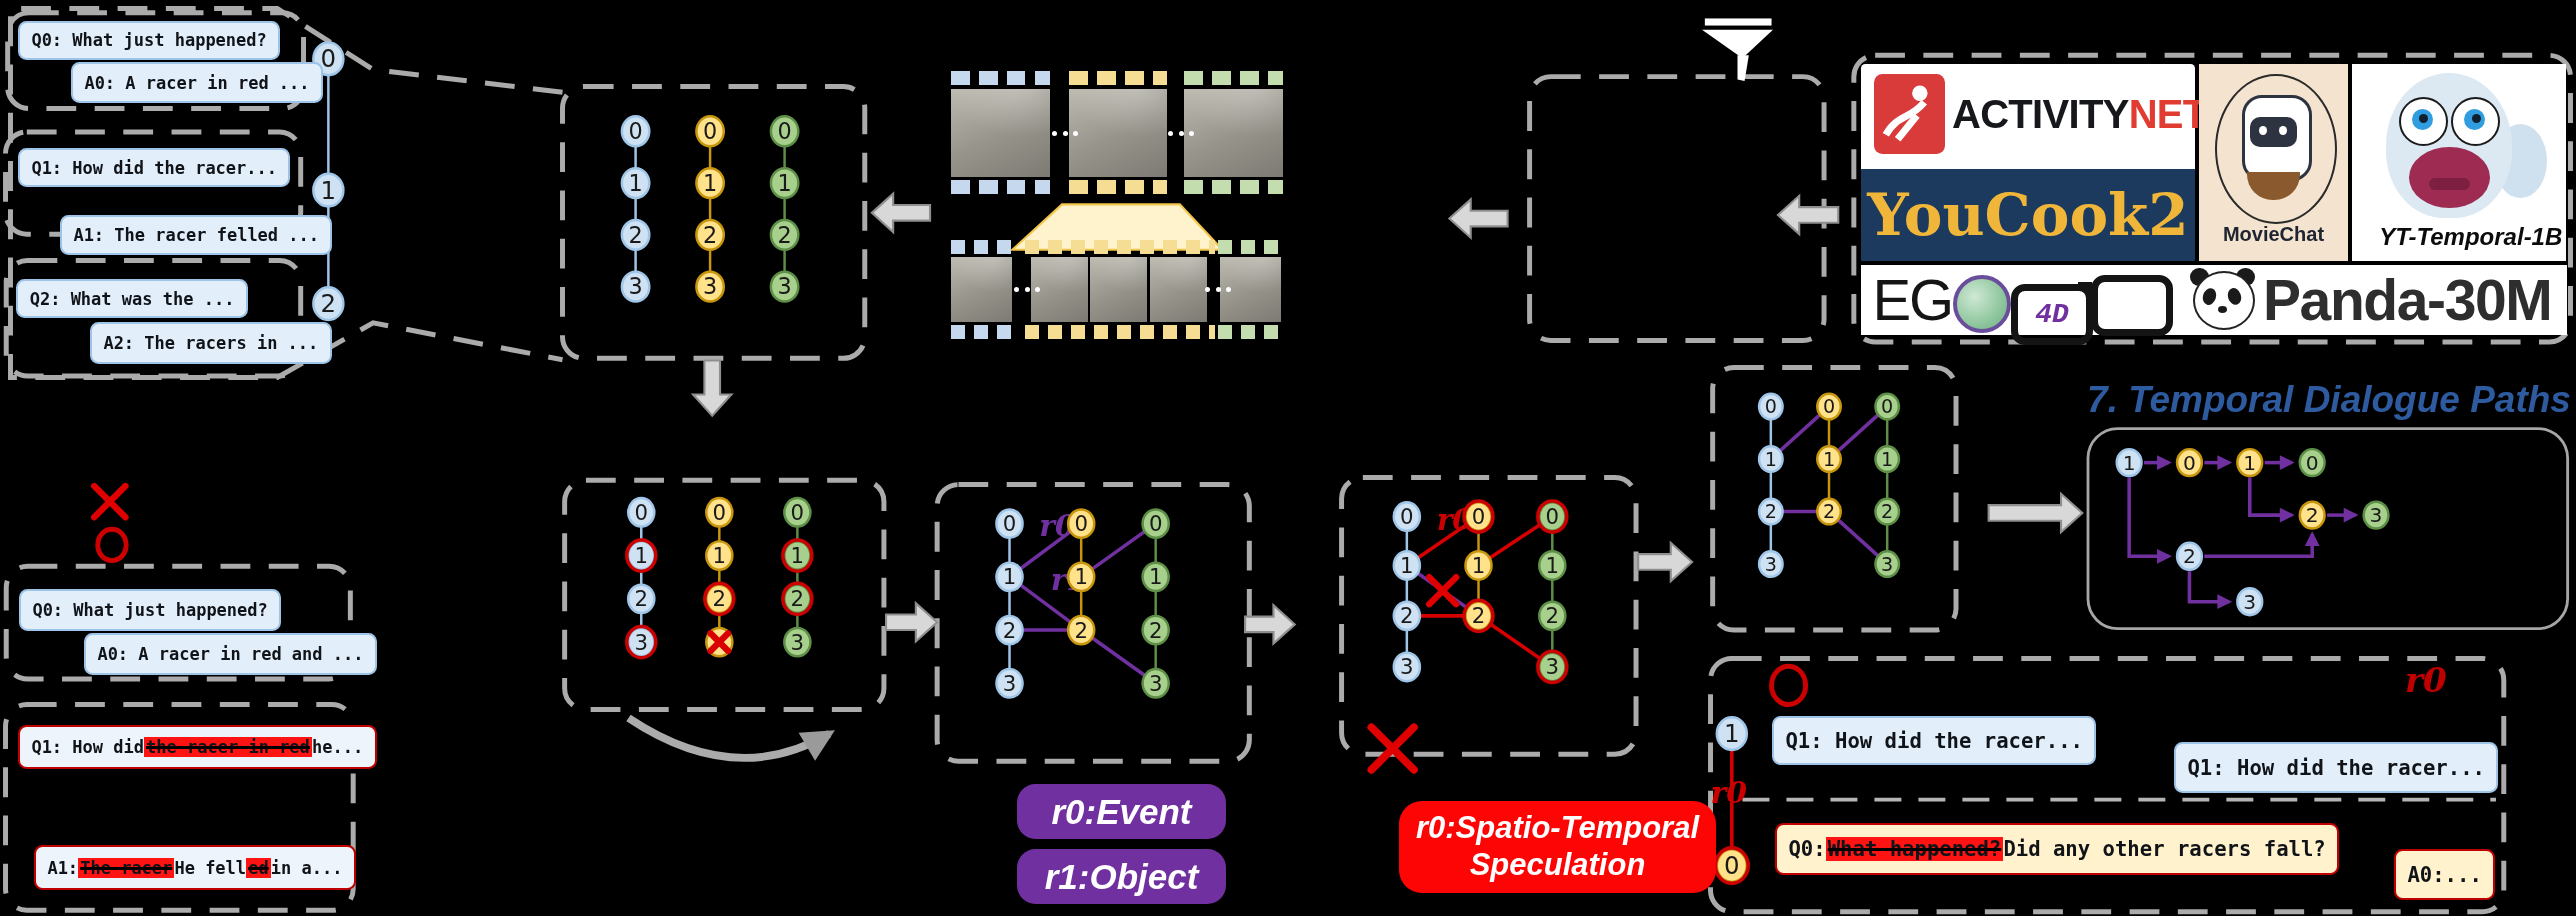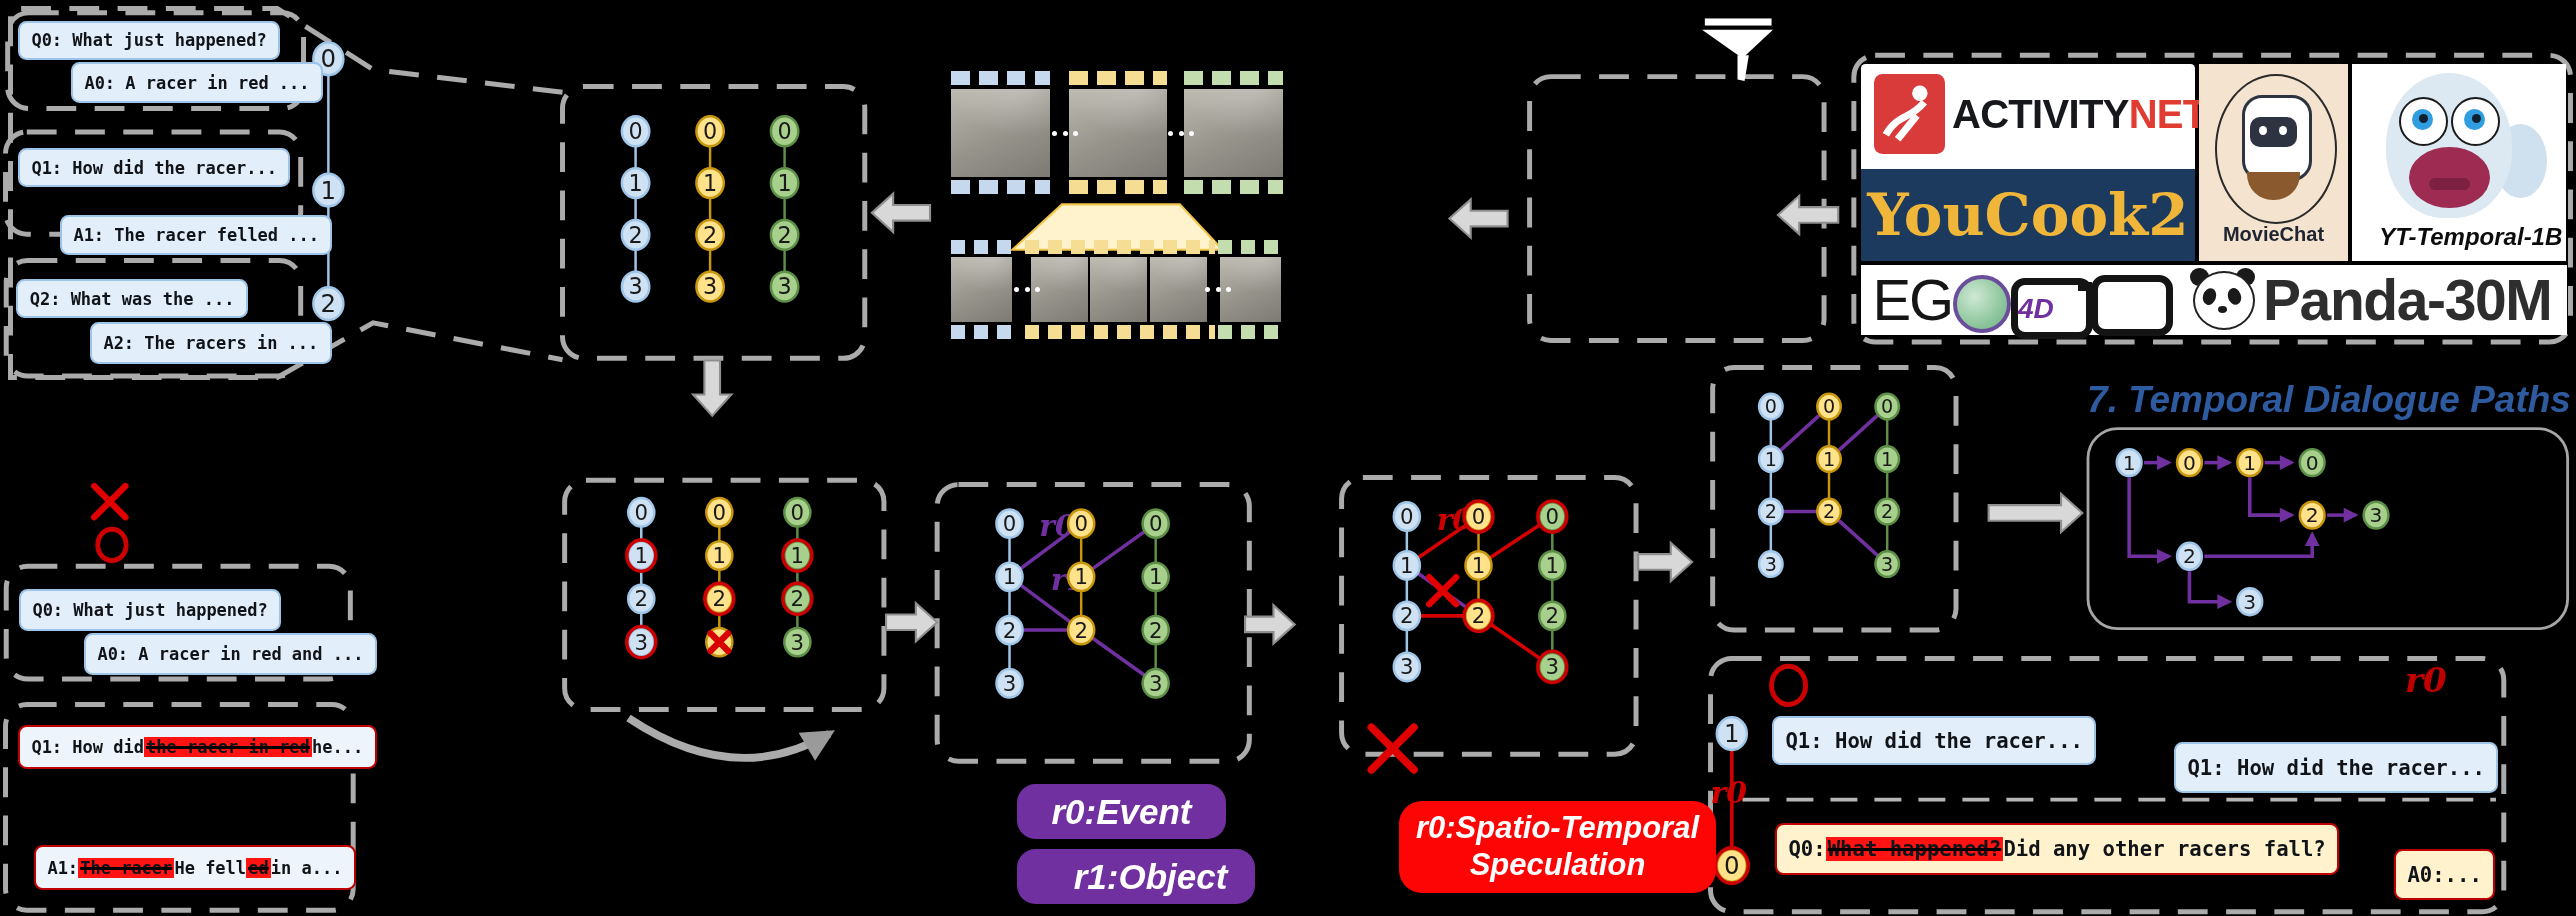--- a/index.html
+++ b/index.html
@@ -434,41 +434,41 @@
         <div class="abs" style="left:20px;top:31px;width:41px;height:12.8px;background:#7d1f41;border-radius:8.5px;"></div>
       </div>
     </div>
     <div class="abs" style="left:4.3px;top:159px;width:206px;text-align:right;font-style:italic;font-weight:800;font-size:24px;color:#0c0c0c;">YT-Temporal-1B</div>
   </div>
 
   <div class="card" style="left:1861px;top:265px;width:706px;height:70px;background:#fff;">
     <div class="abs" style="left:11.4px;top:0;height:90px;line-height:70px;font-weight:400;font-size:58px;color:#151515;letter-spacing:-2.1px;text-align:center;">EG</div>
     <div class="abs" style="left:92px;top:10px;width:50px;height:50px;border-radius:50%;border:4.3px solid #6b4e9b;background:radial-gradient(circle at 35% 35%,#cfe8d4,#8fc79e 60%,#6fae85);"></div>
     <div class="abs" style="left:150px;top:10px;width:160px;height:51px;">
-      <div class="abs" style="left:0;top:3px;width:68px;height:47px;border:7.8px solid #141414;border-radius:14px;display:flex;align-items:center;justify-content:flex-start;">
+      <div class="abs" style="left:0;top:9px;width:68px;height:47px;border:7.8px solid #141414;border-radius:14px;display:flex;align-items:center;justify-content:center;font-family:Liberation Mono, monospace;">
         <span style="color:#7030a0;font-weight:800;font-style:italic;font-size:28px;">4D</span>
       </div>
       <div class="abs" style="left:67px;top:7px;width:14px;height:8.5px;background:#141414;"></div>
       <div class="abs" style="left:80px;top:0;width:68px;height:47px;border:7.8px solid #141414;border-radius:14px;"></div>
     </div>
     <div class="abs" style="left:332px;top:5.7px;width:58px;height:58px;">
       <div class="abs" style="left:-2.8px;top:-2.8px;width:18.5px;height:18.5px;background:#1a1a1a;border-radius:50%;"></div>
       <div class="abs" style="left:43px;top:-2.8px;width:18.5px;height:18.5px;background:#1a1a1a;border-radius:50%;"></div>
       <div class="abs" style="left:0;top:0;width:58px;height:55px;background:#fff;border:2.1px solid #222;border-radius:50%;"></div>
       <div class="abs" style="left:10px;top:17px;width:12.8px;height:17px;background:#1a1a1a;border-radius:50%;transform:rotate(18deg);"></div>
       <div class="abs" style="left:35px;top:17px;width:12.8px;height:17px;background:#1a1a1a;border-radius:50%;transform:rotate(-18deg);"></div>
       <div class="abs" style="left:25px;top:35px;width:9.2px;height:7px;background:#1a1a1a;border-radius:50%;"></div>
     </div>
     <div class="abs" style="left:402px;top:0;height:70px;line-height:70px;font-weight:800;font-size:57px;color:#2e2e2e;letter-spacing:-1.4px;">Panda-30M</div>
   </div>
 
   <div class="t" style="left:2087px;top:379px;width:484px;text-align:center;color:#2e5b9f;font-style:italic;font-weight:800;font-size:37px;">7. Temporal Dialogue Paths</div>
 
   <div class="pill purple" style="left:994px;top:784px;width:209px;height:55px;">r0:Event</div>
-  <div class="pill purple" style="left:994px;top:849px;width:209px;height:55px;padding-left:29px;">r1:Object</div>
+  <div class="pill purple" style="left:994px;top:849px;width:209px;height:55px;">r1:Object</div>
   <div class="pill red" style="left:1376px;top:801px;width:317px;height:92px;flex-direction:column;">
     <span>r0:Spatio-Temporal</span>
     <span>Speculation</span>
   </div>
 
   <div class="bubble small" style="left:19px;top:589px;height:38px;">
       <span>Q0: What just happened?</span>
     </div>
   <div class="bubble small" style="left:84px;top:633px;height:38px;">
       <span>A0: A racer in red and ...</span>

